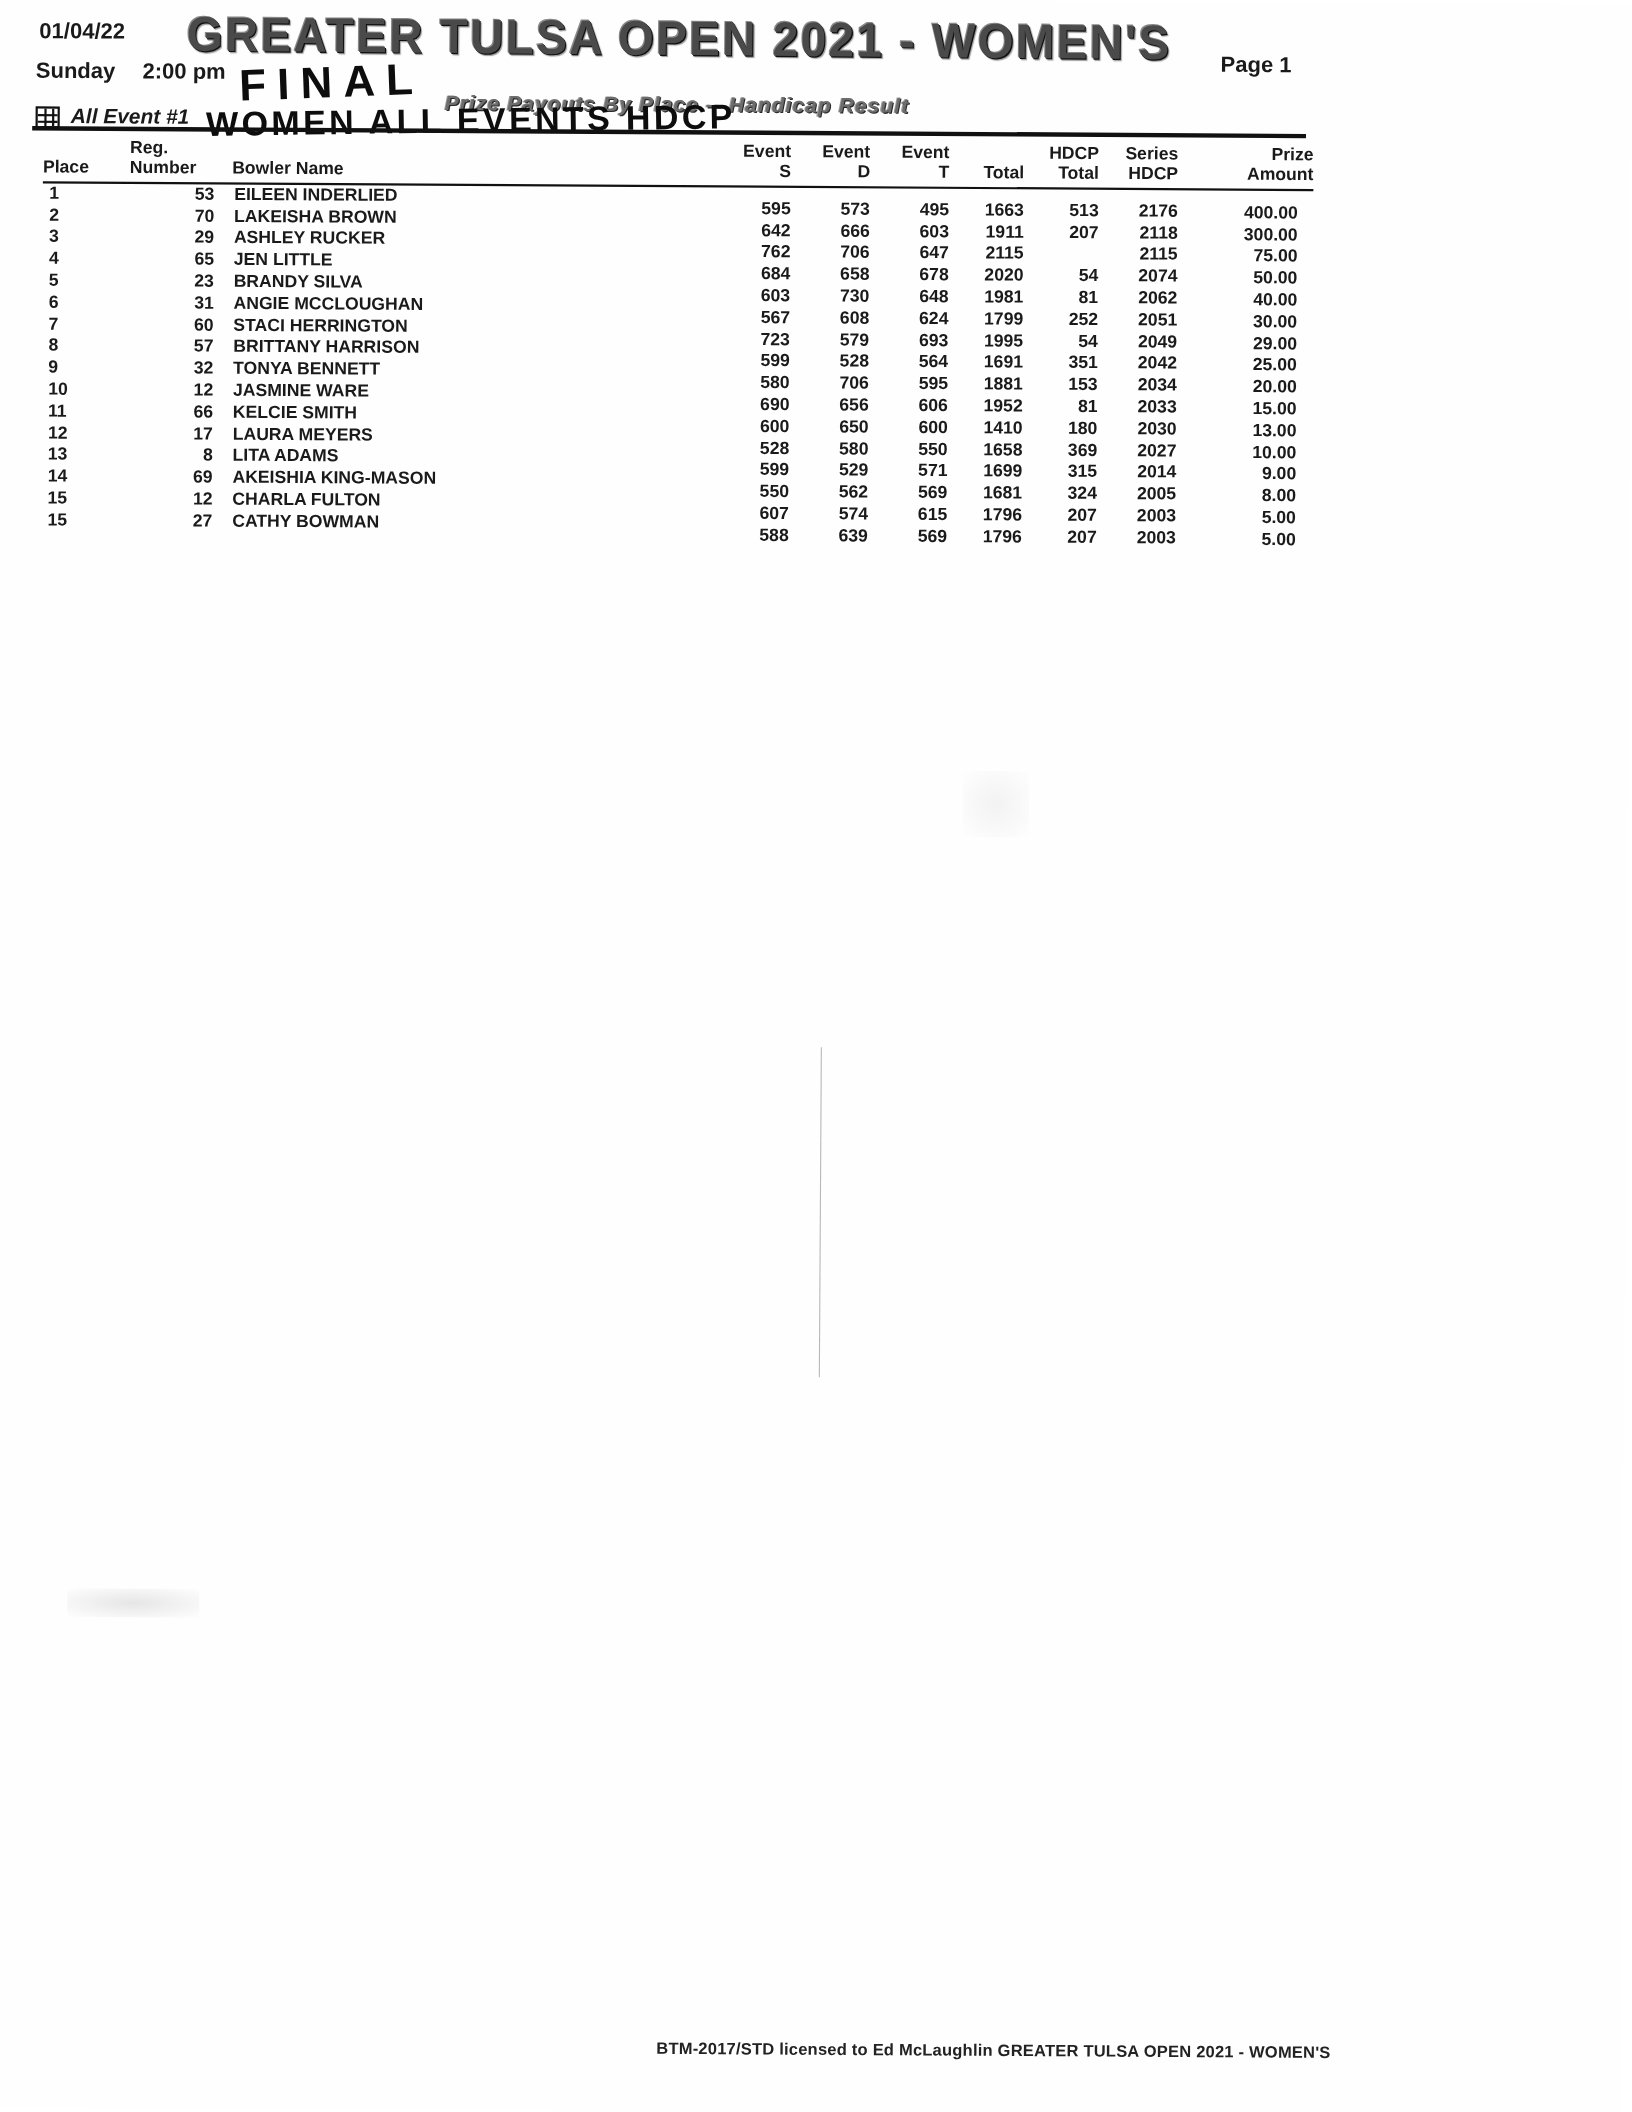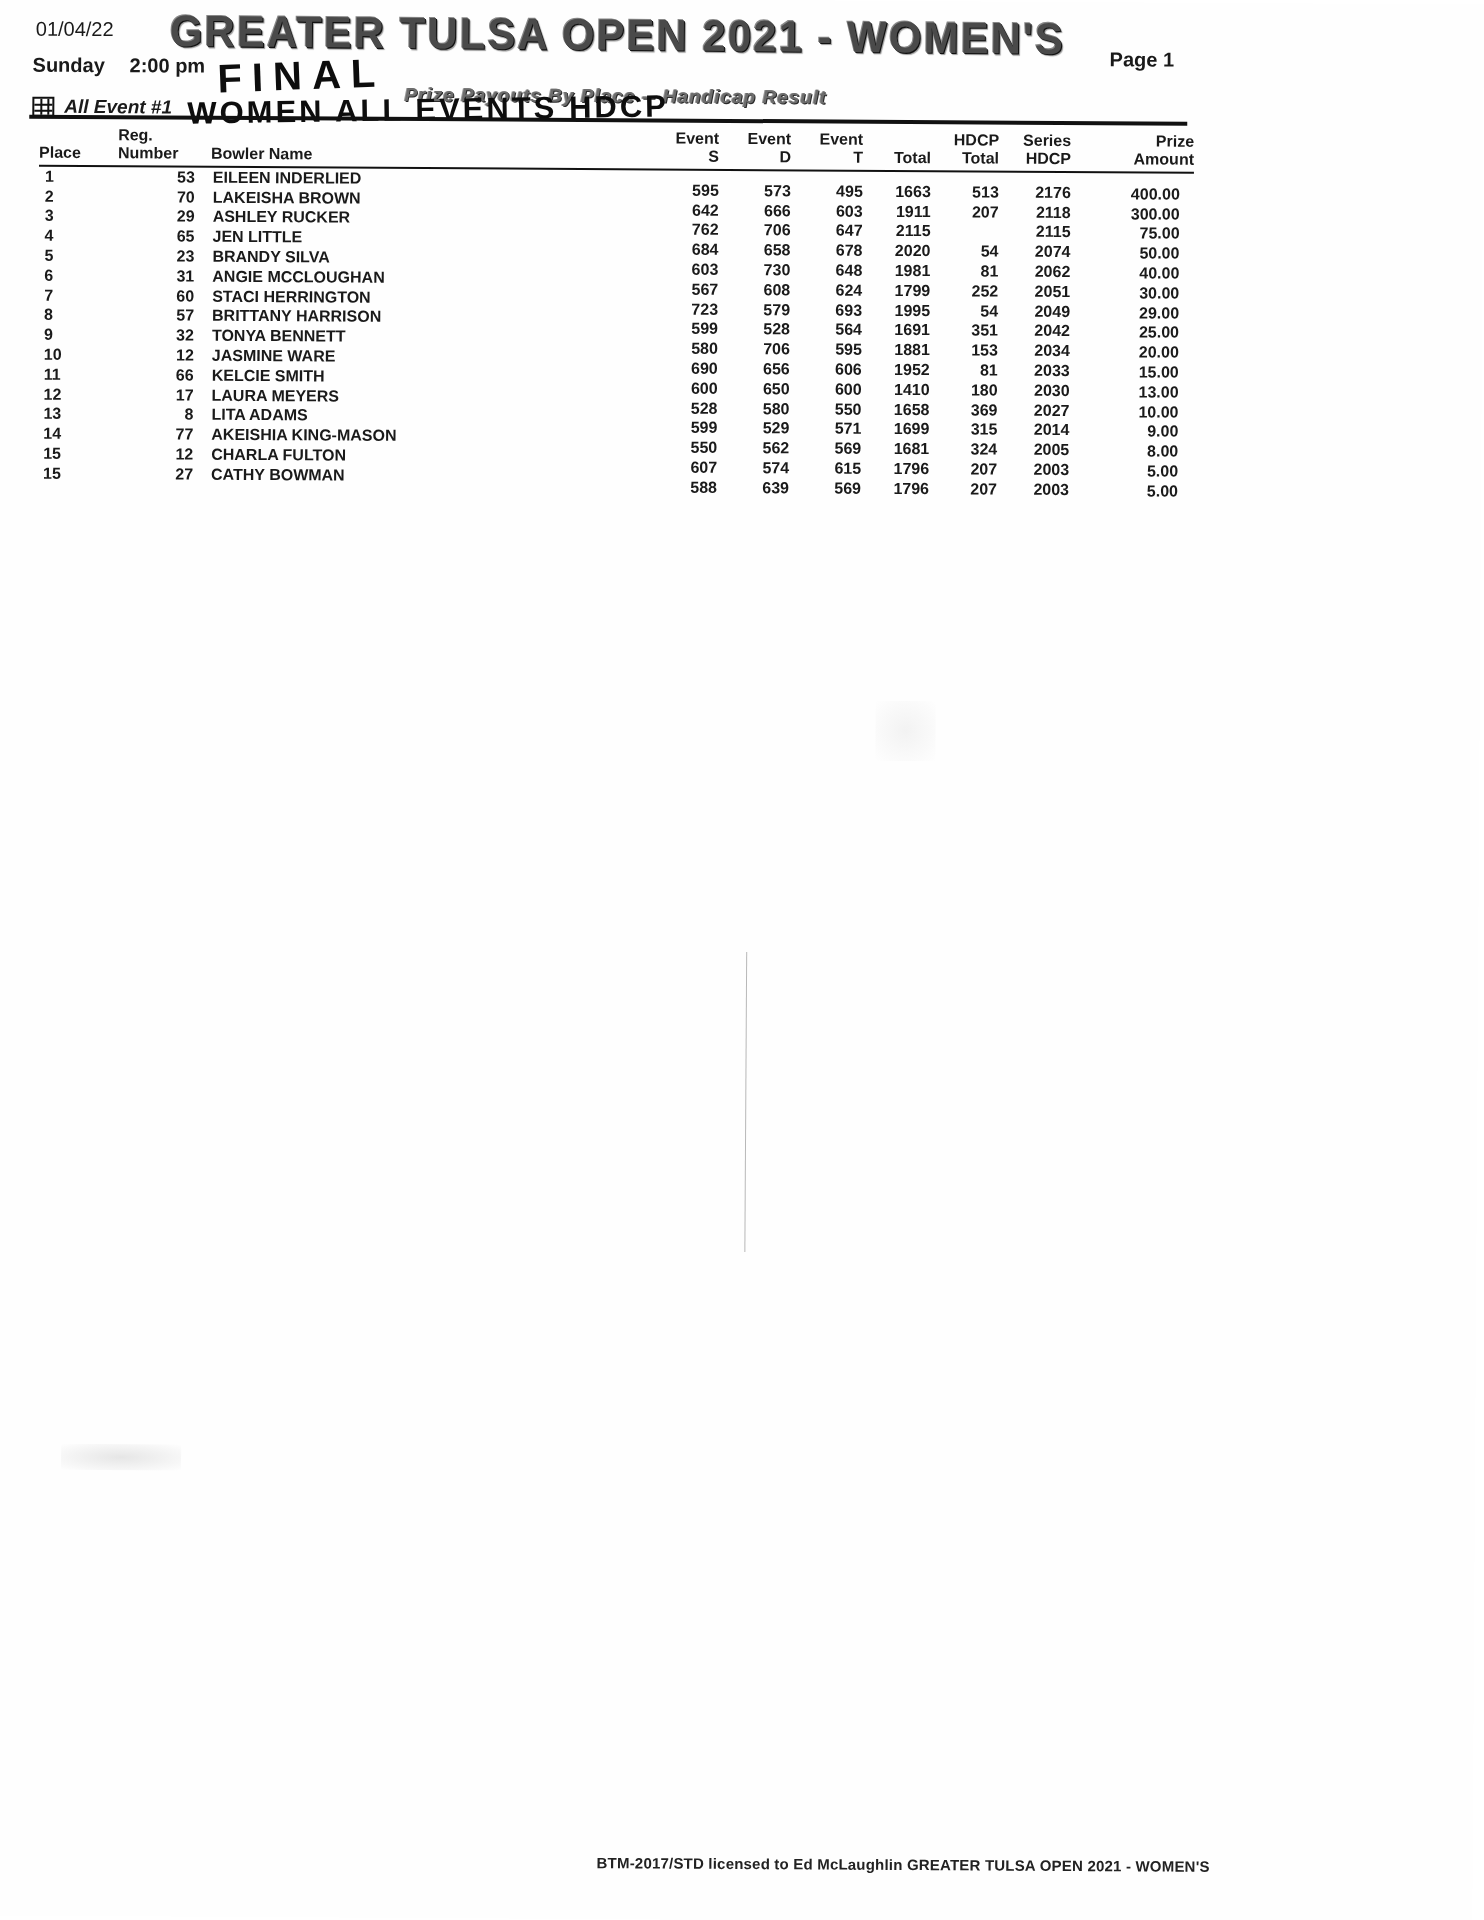--- a/index.html
+++ b/index.html
@@ -6,21 +6,21 @@
   html,body { background:#ffffff; }
   body {
     width:1484px; height:1920px; position:relative; overflow:hidden;
     font-family:"Liberation Sans", sans-serif; color:#1a1a1a;
   }
   .sheet {
     position:absolute; inset:0; background:#fefefe;
     transform:rotate(0.35deg); transform-origin:50% 0;
   }
   
-  .date { position:absolute; top:22px; left:36px; font-size:20px; font-weight:400; }
+  .date { position:absolute; top:22px; left:36px; font-size:20px; font-weight:700; }
   .page-num { position:absolute; top:46px; left:1110px; font-size:20px; font-weight:700; }
   .main-title {
     position:absolute; top:12px; left:170px; width:880px; text-align:center;
     font-size:42px; font-weight:900; letter-spacing:2px; color:#4a4a4a;
     text-shadow:1px 1px 0 #111, -1px -1px 0 #888, 2px 2px 1px #999;
     transform:scaleY(1.05) rotate(0.15deg); white-space:nowrap;
   }
   .day { position:absolute; top:58px; left:33px; font-size:20px; font-weight:700; }
   .time { position:absolute; top:58px; left:130px; font-size:20px; font-weight:700; }
   .hand-final {
@@ -285,21 +285,21 @@
           <div class="cell c-num">599</div>
           <div class="cell c-num">529</div>
           <div class="cell c-num">571</div>
           <div class="cell c-num">1699</div>
           <div class="cell c-num">315</div>
           <div class="cell c-num">2014</div>
           <div class="cell c-prize">9.00</div>
         </div>
         <div class="row">
           <div class="cell c-place">14</div>
-          <div class="cell c-number">77</div>
+          <div class="cell c-number">69</div>
           <div class="cell c-name">AKEISHIA KING-MASON</div>
           <div class="cell c-num">550</div>
           <div class="cell c-num">562</div>
           <div class="cell c-num">569</div>
           <div class="cell c-num">1681</div>
           <div class="cell c-num">324</div>
           <div class="cell c-num">2005</div>
           <div class="cell c-prize">8.00</div>
         </div>
         <div class="row">

